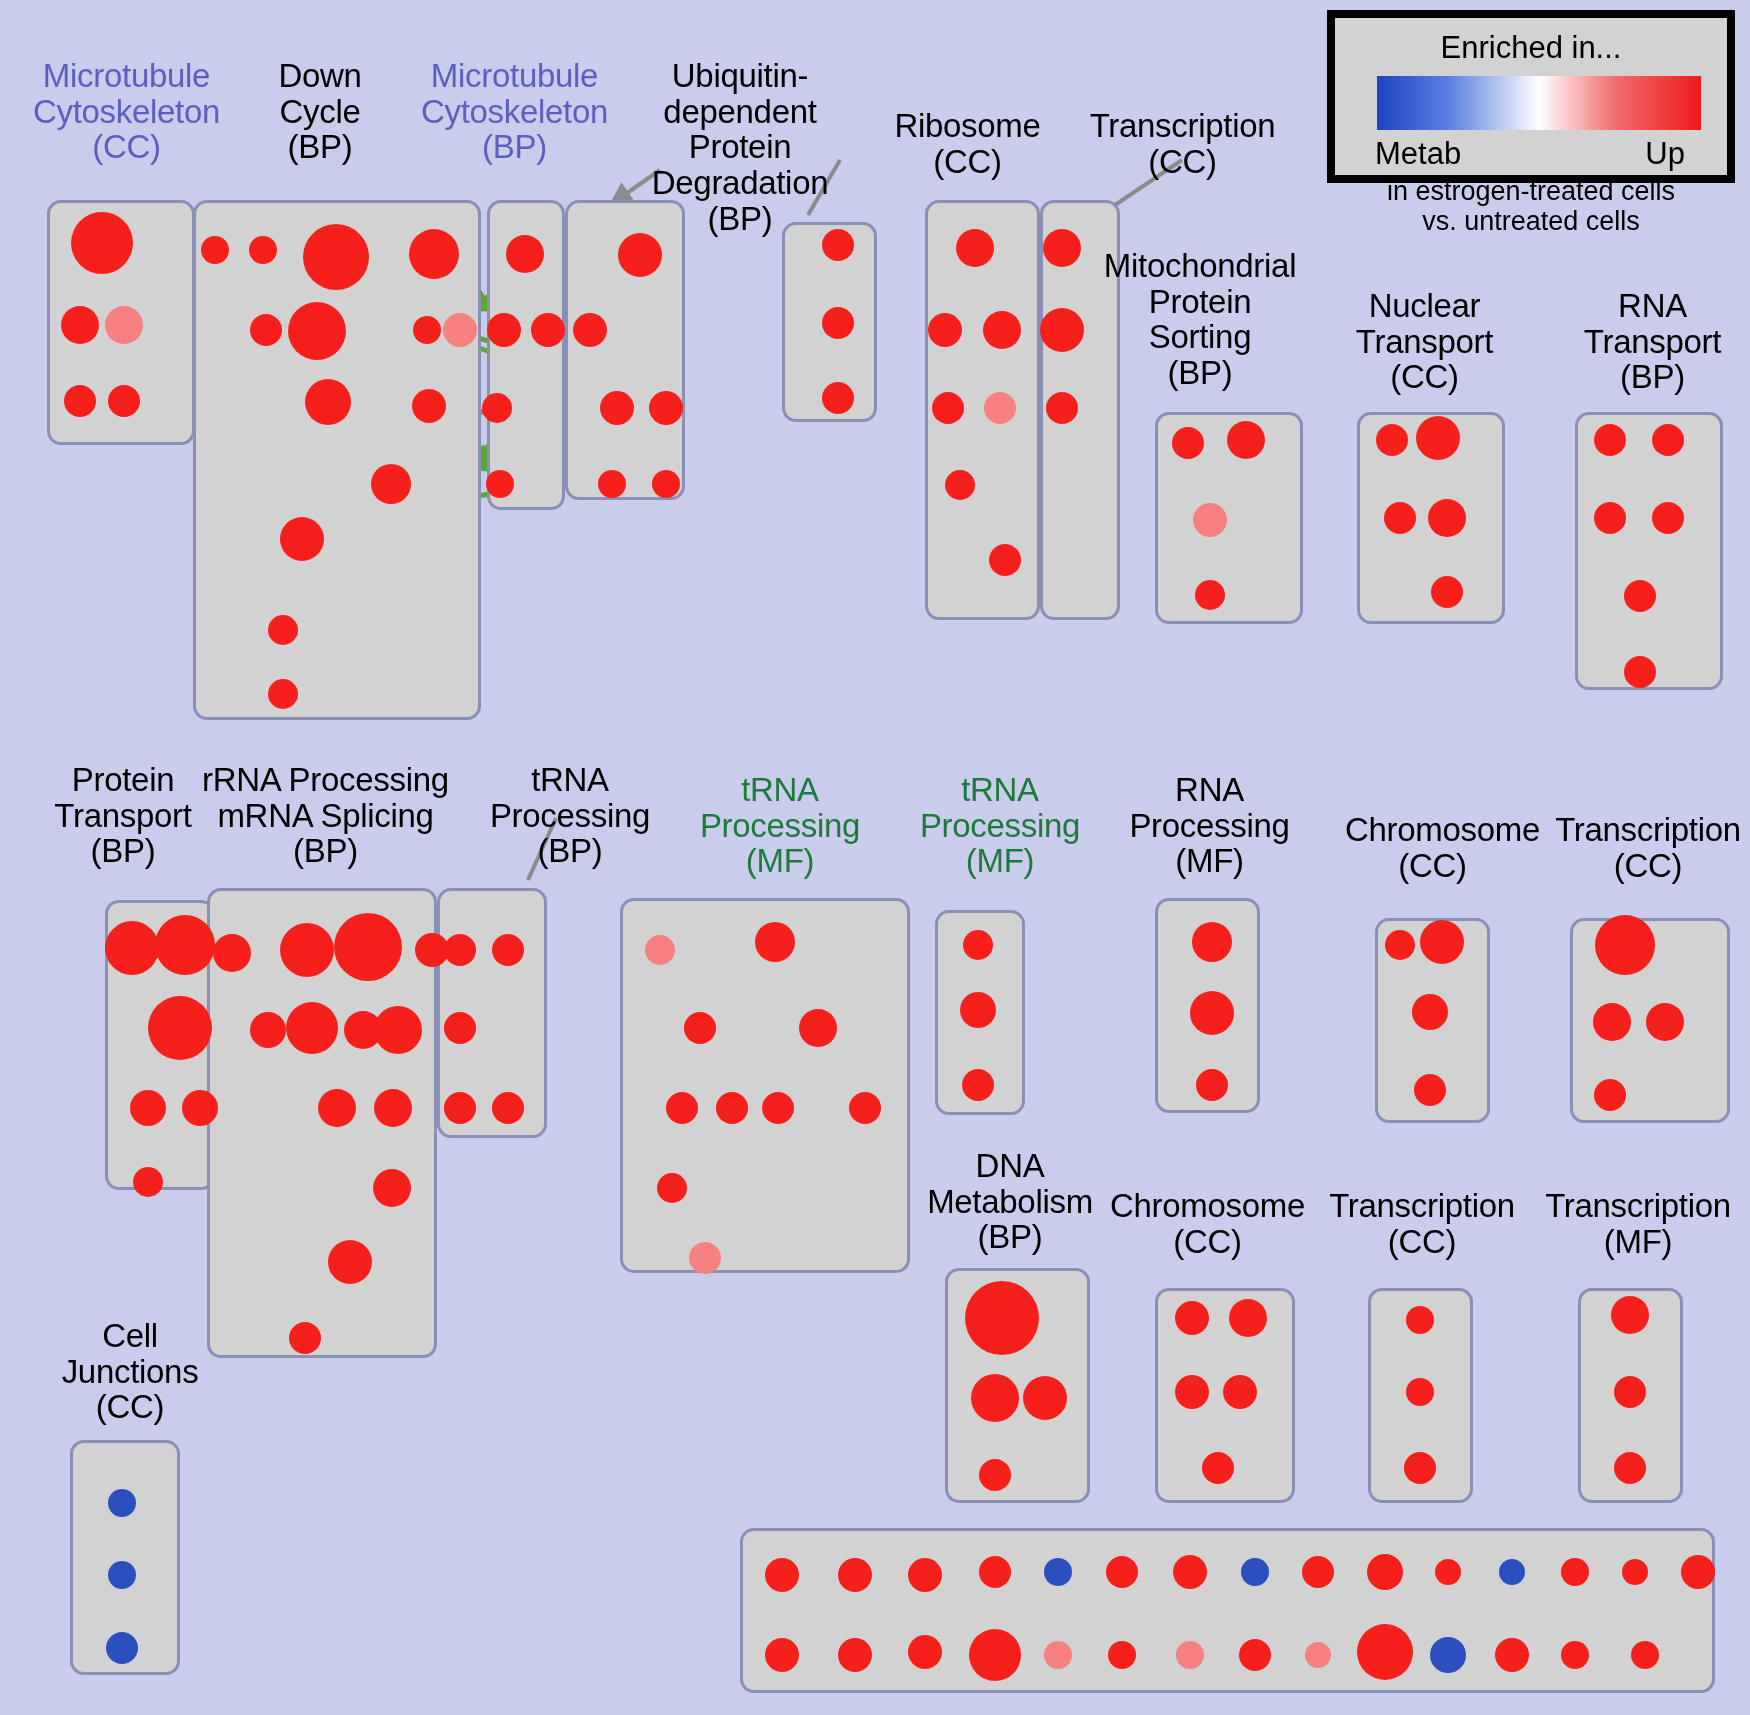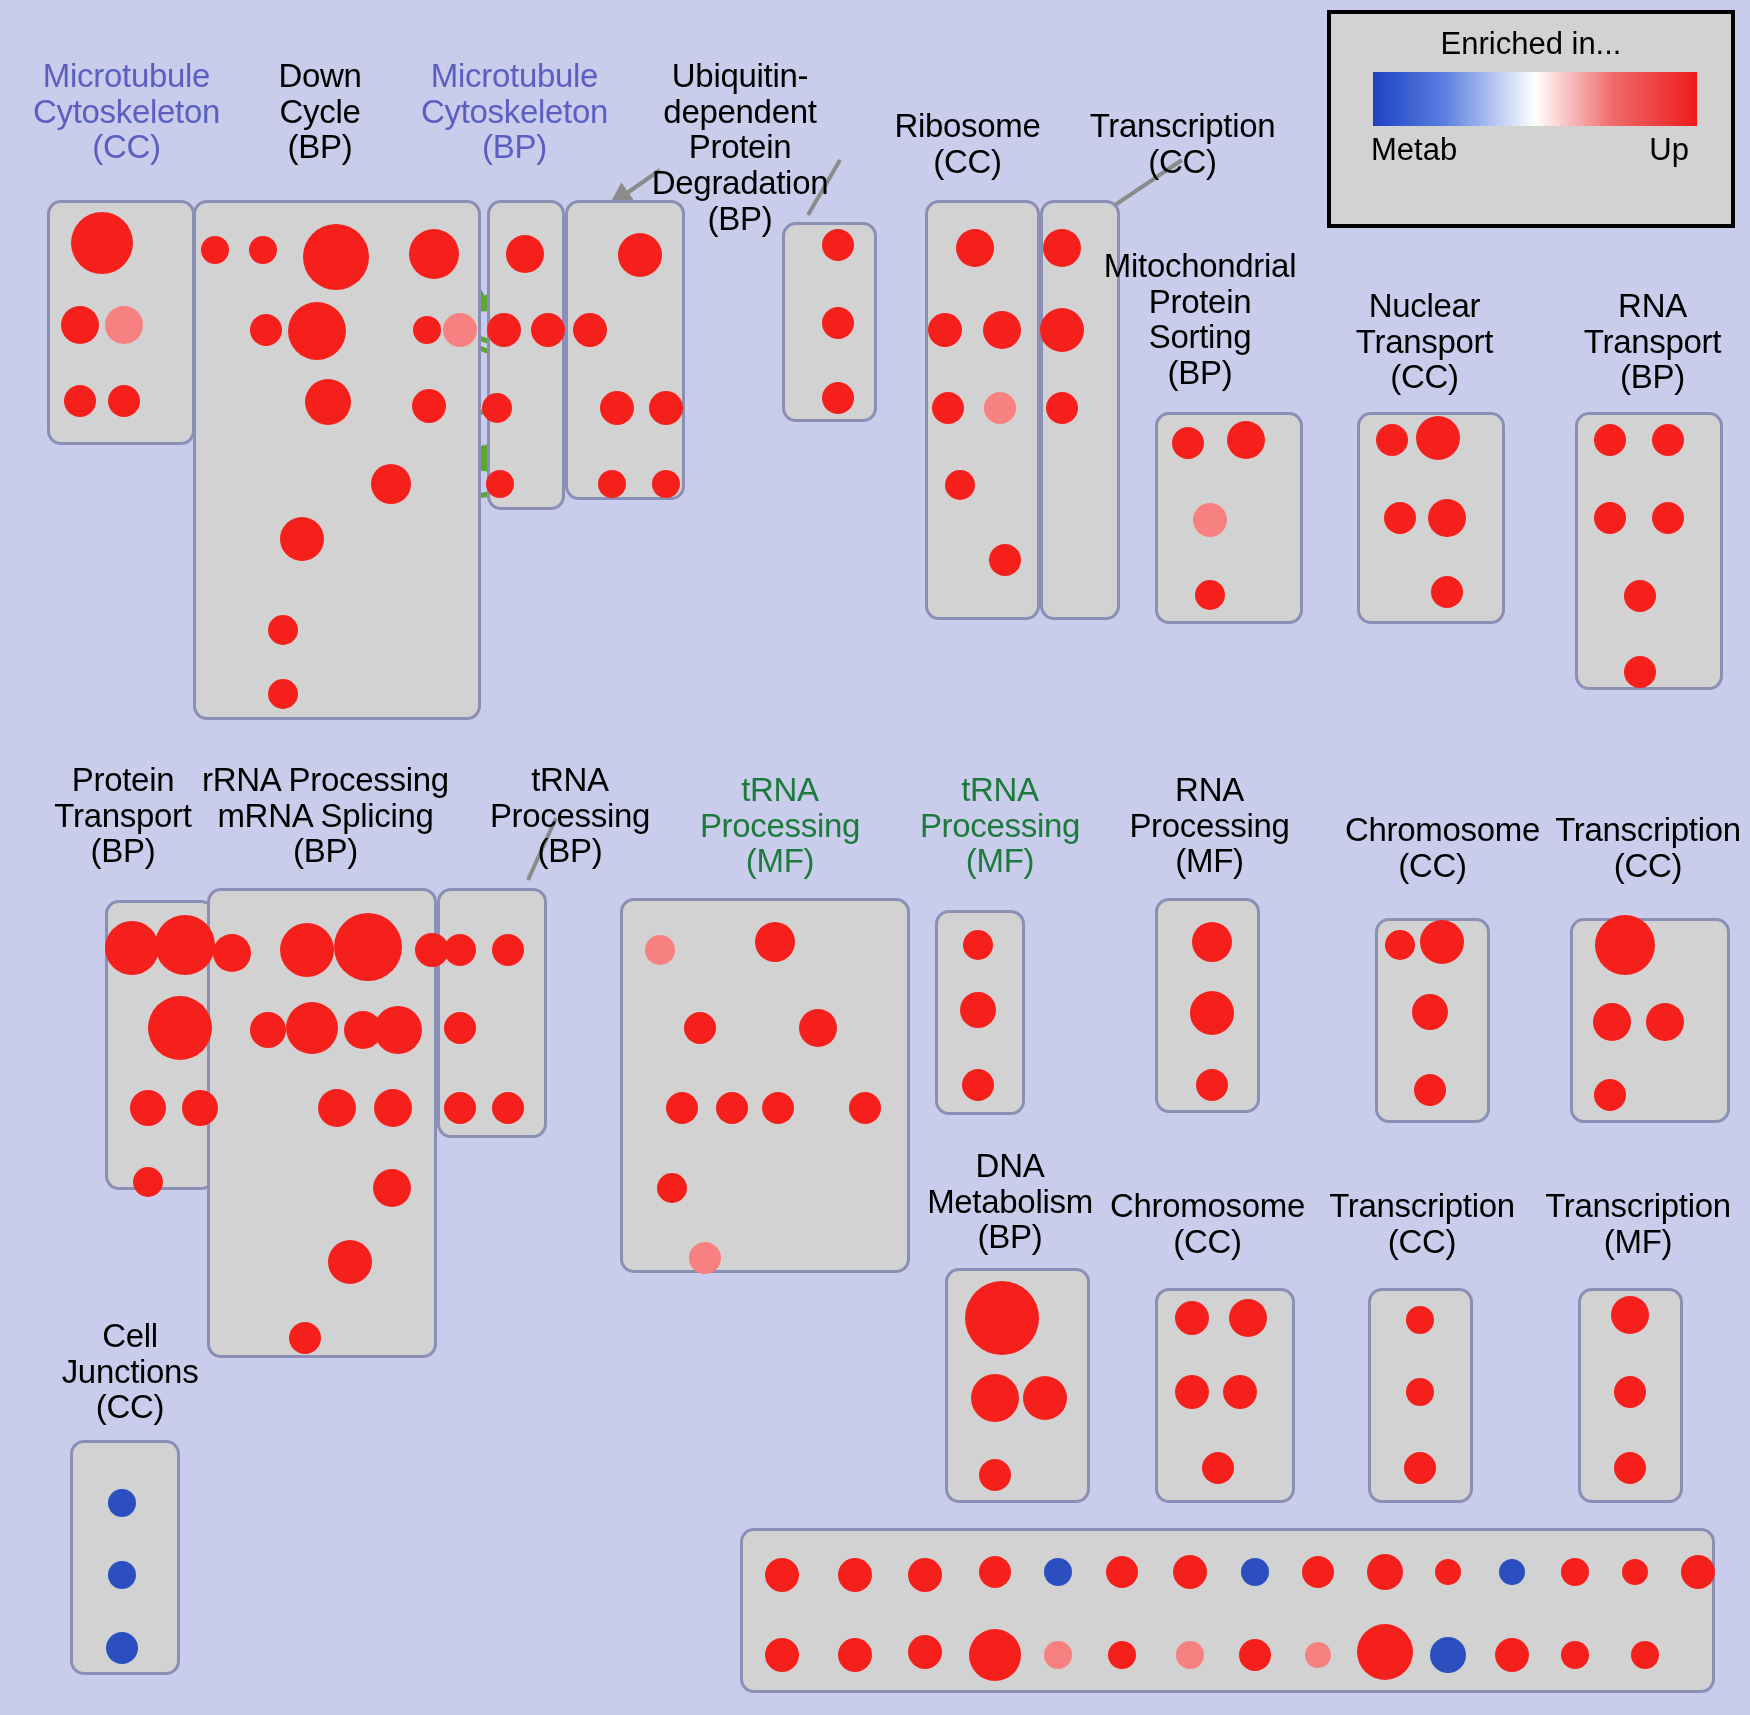--- a/index.html
+++ b/index.html
@@ -31,22 +31,22 @@
   }
   .node{
     position:absolute;
     border-radius:50%;
     box-sizing:border-box;
   }
   svg.edges{position:absolute;left:0;top:0;width:1750px;height:1715px;pointer-events:none;}
   
   #legend{
     position:absolute;
-    left:1327px;top:10px;width:408px;height:218px;
-    background:#d2d2d2;border:4px solid #000000;box-sizing:border-box;
+    left:1327px;top:10px;width:408px;height:173px;
+    background:#d2d2d2;border:8px solid #000000;box-sizing:border-box;
   }
   #legend .lg-title{
     position:absolute;left:0;right:0;top:12px;text-align:center;font-size:31px;color:#000;
   }
   #legend .lg-bar{
     position:absolute;left:42px;top:58px;width:324px;height:54px;
     background:linear-gradient(to right,#1d43c4 0%,#5b7fe0 22%,#ffffff 50%,#f06a6a 74%,#ee1b1b 100%);
   }
   #legend .lg-down{position:absolute;left:40px;top:118px;font-size:31px;}
   #legend .lg-up{position:absolute;right:42px;top:118px;font-size:31px;}
@@ -447,14 +447,16 @@
 Junctions
 (CC)</div>
     </div>
 
 
   <div id="legend">
     <div class="lg-title">Enriched in...</div>
     <div class="lg-bar"></div>
     <div class="lg-down">Metab</div>
     <div class="lg-up">Up</div>
+    <div class="lg-sub">in estrogen-treated cells
+vs. untreated cells</div>
   </div>
 </div>
 
 </body></html>

